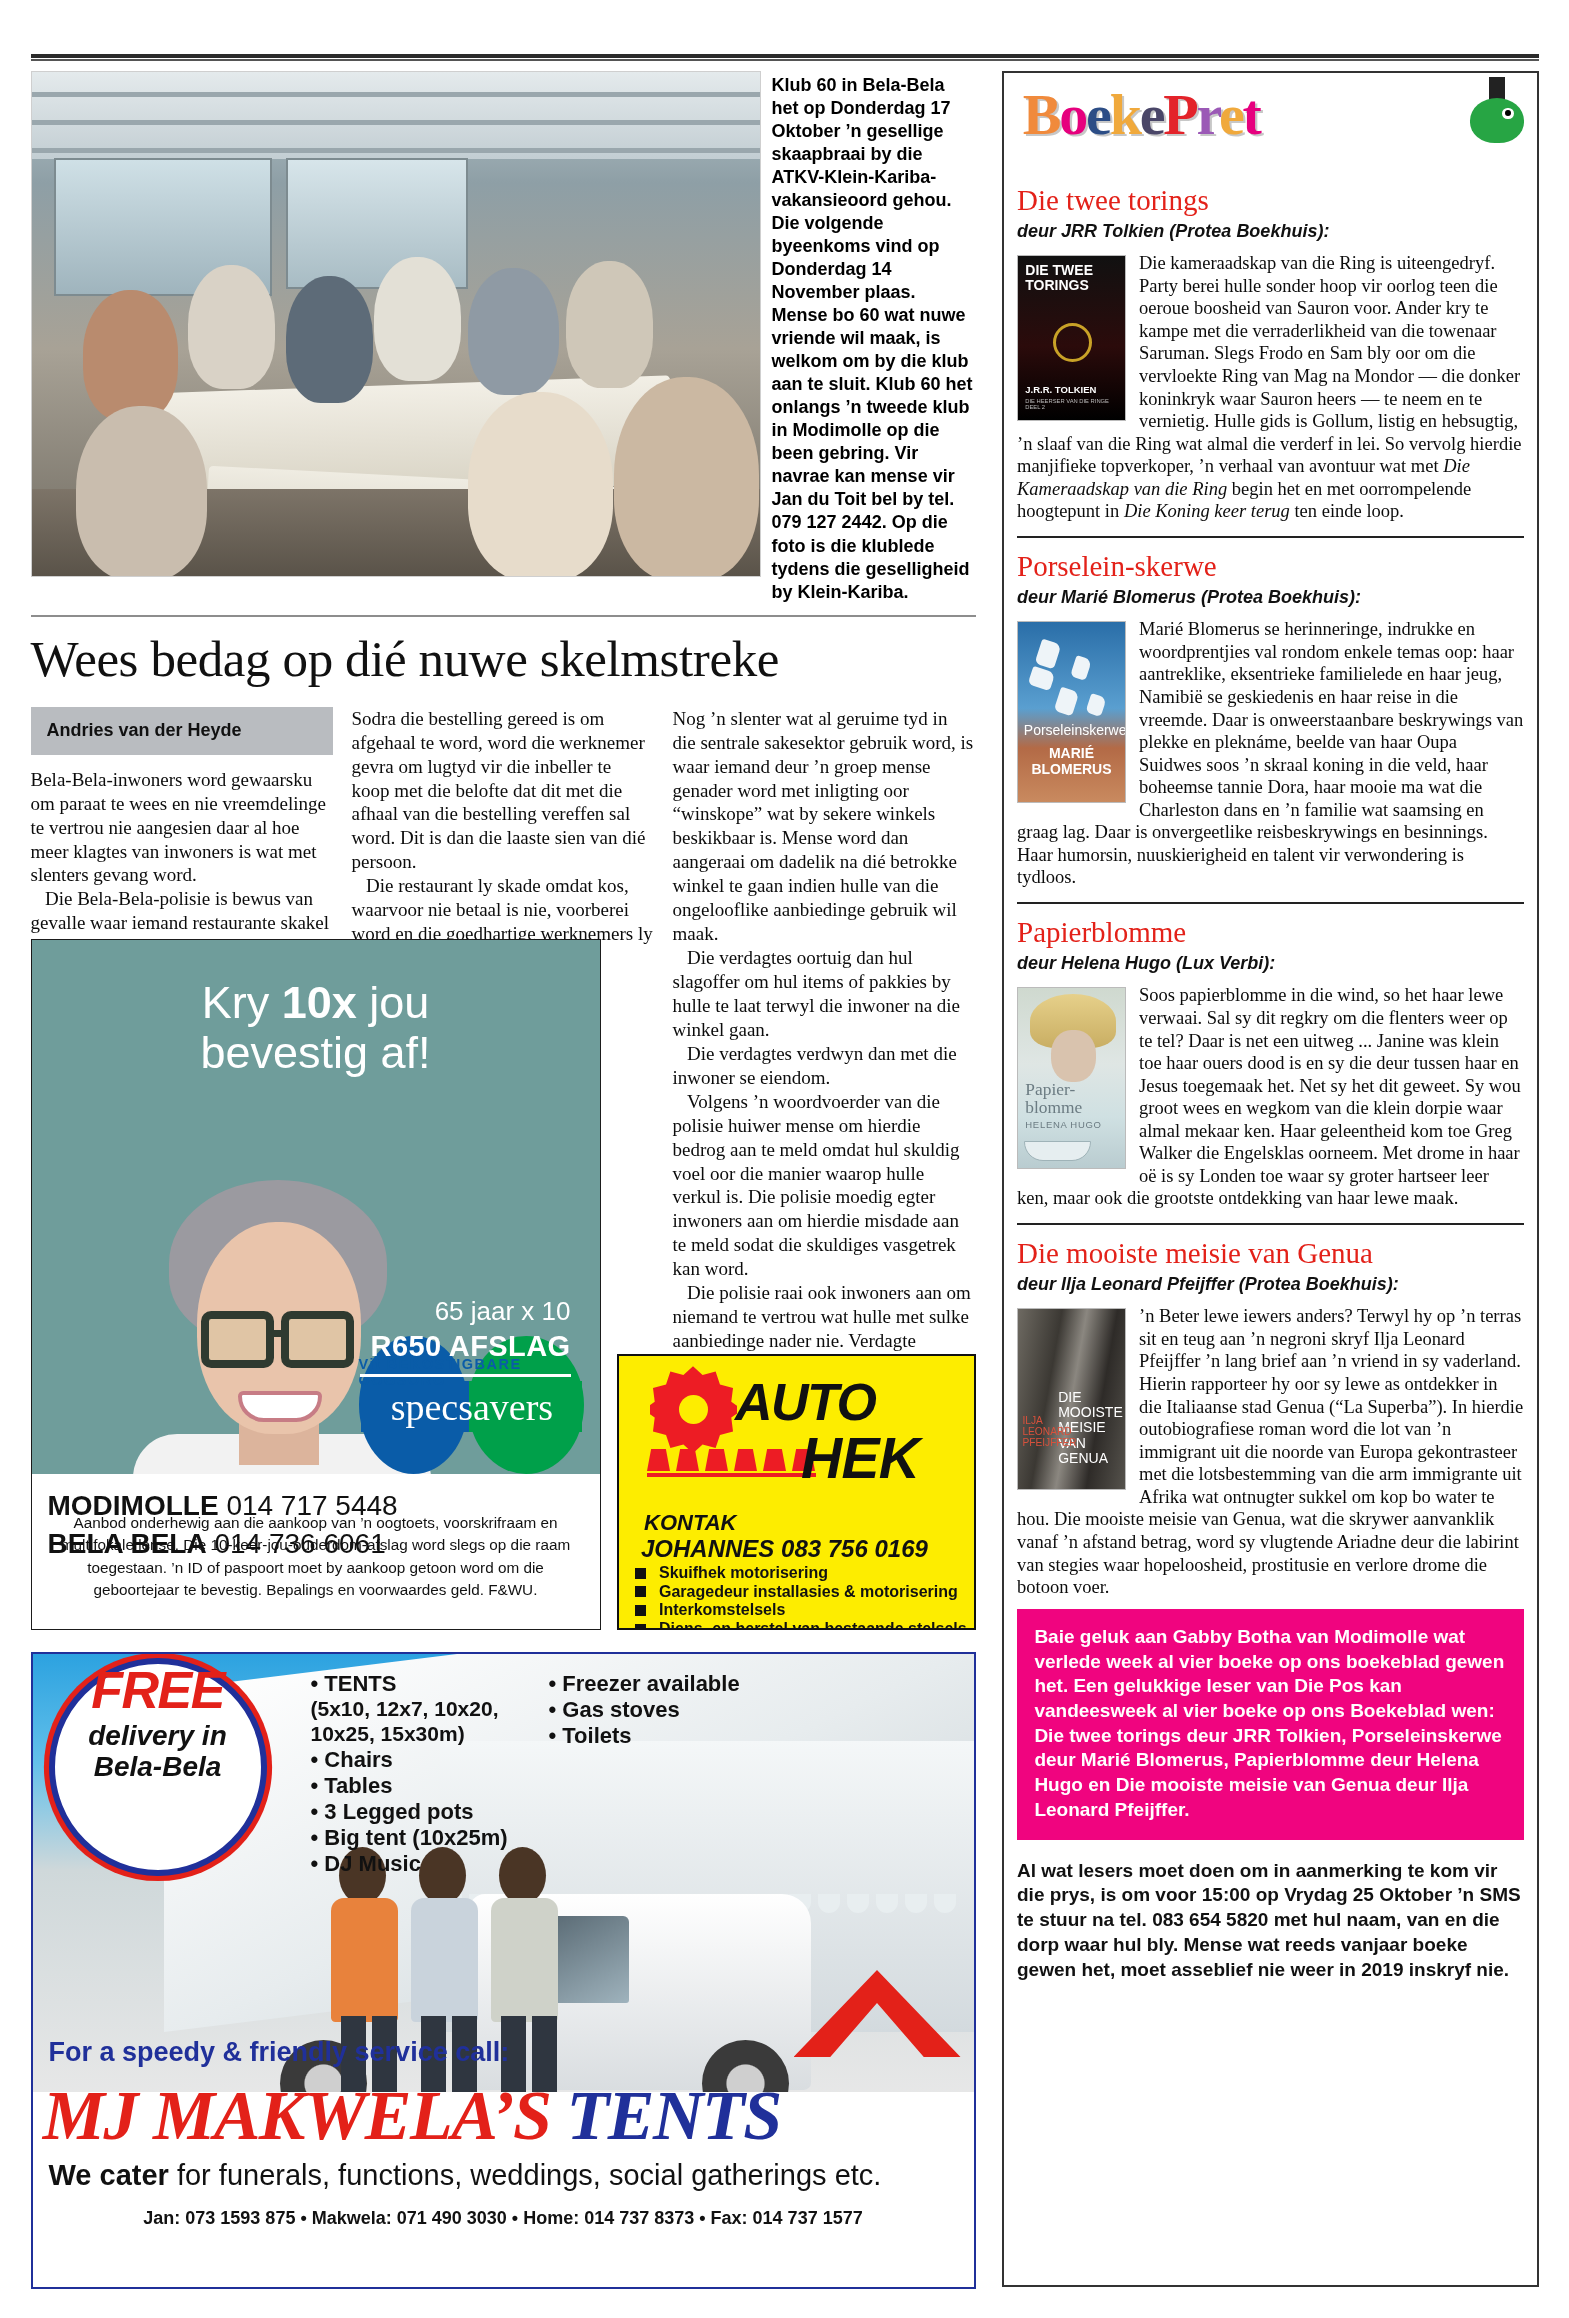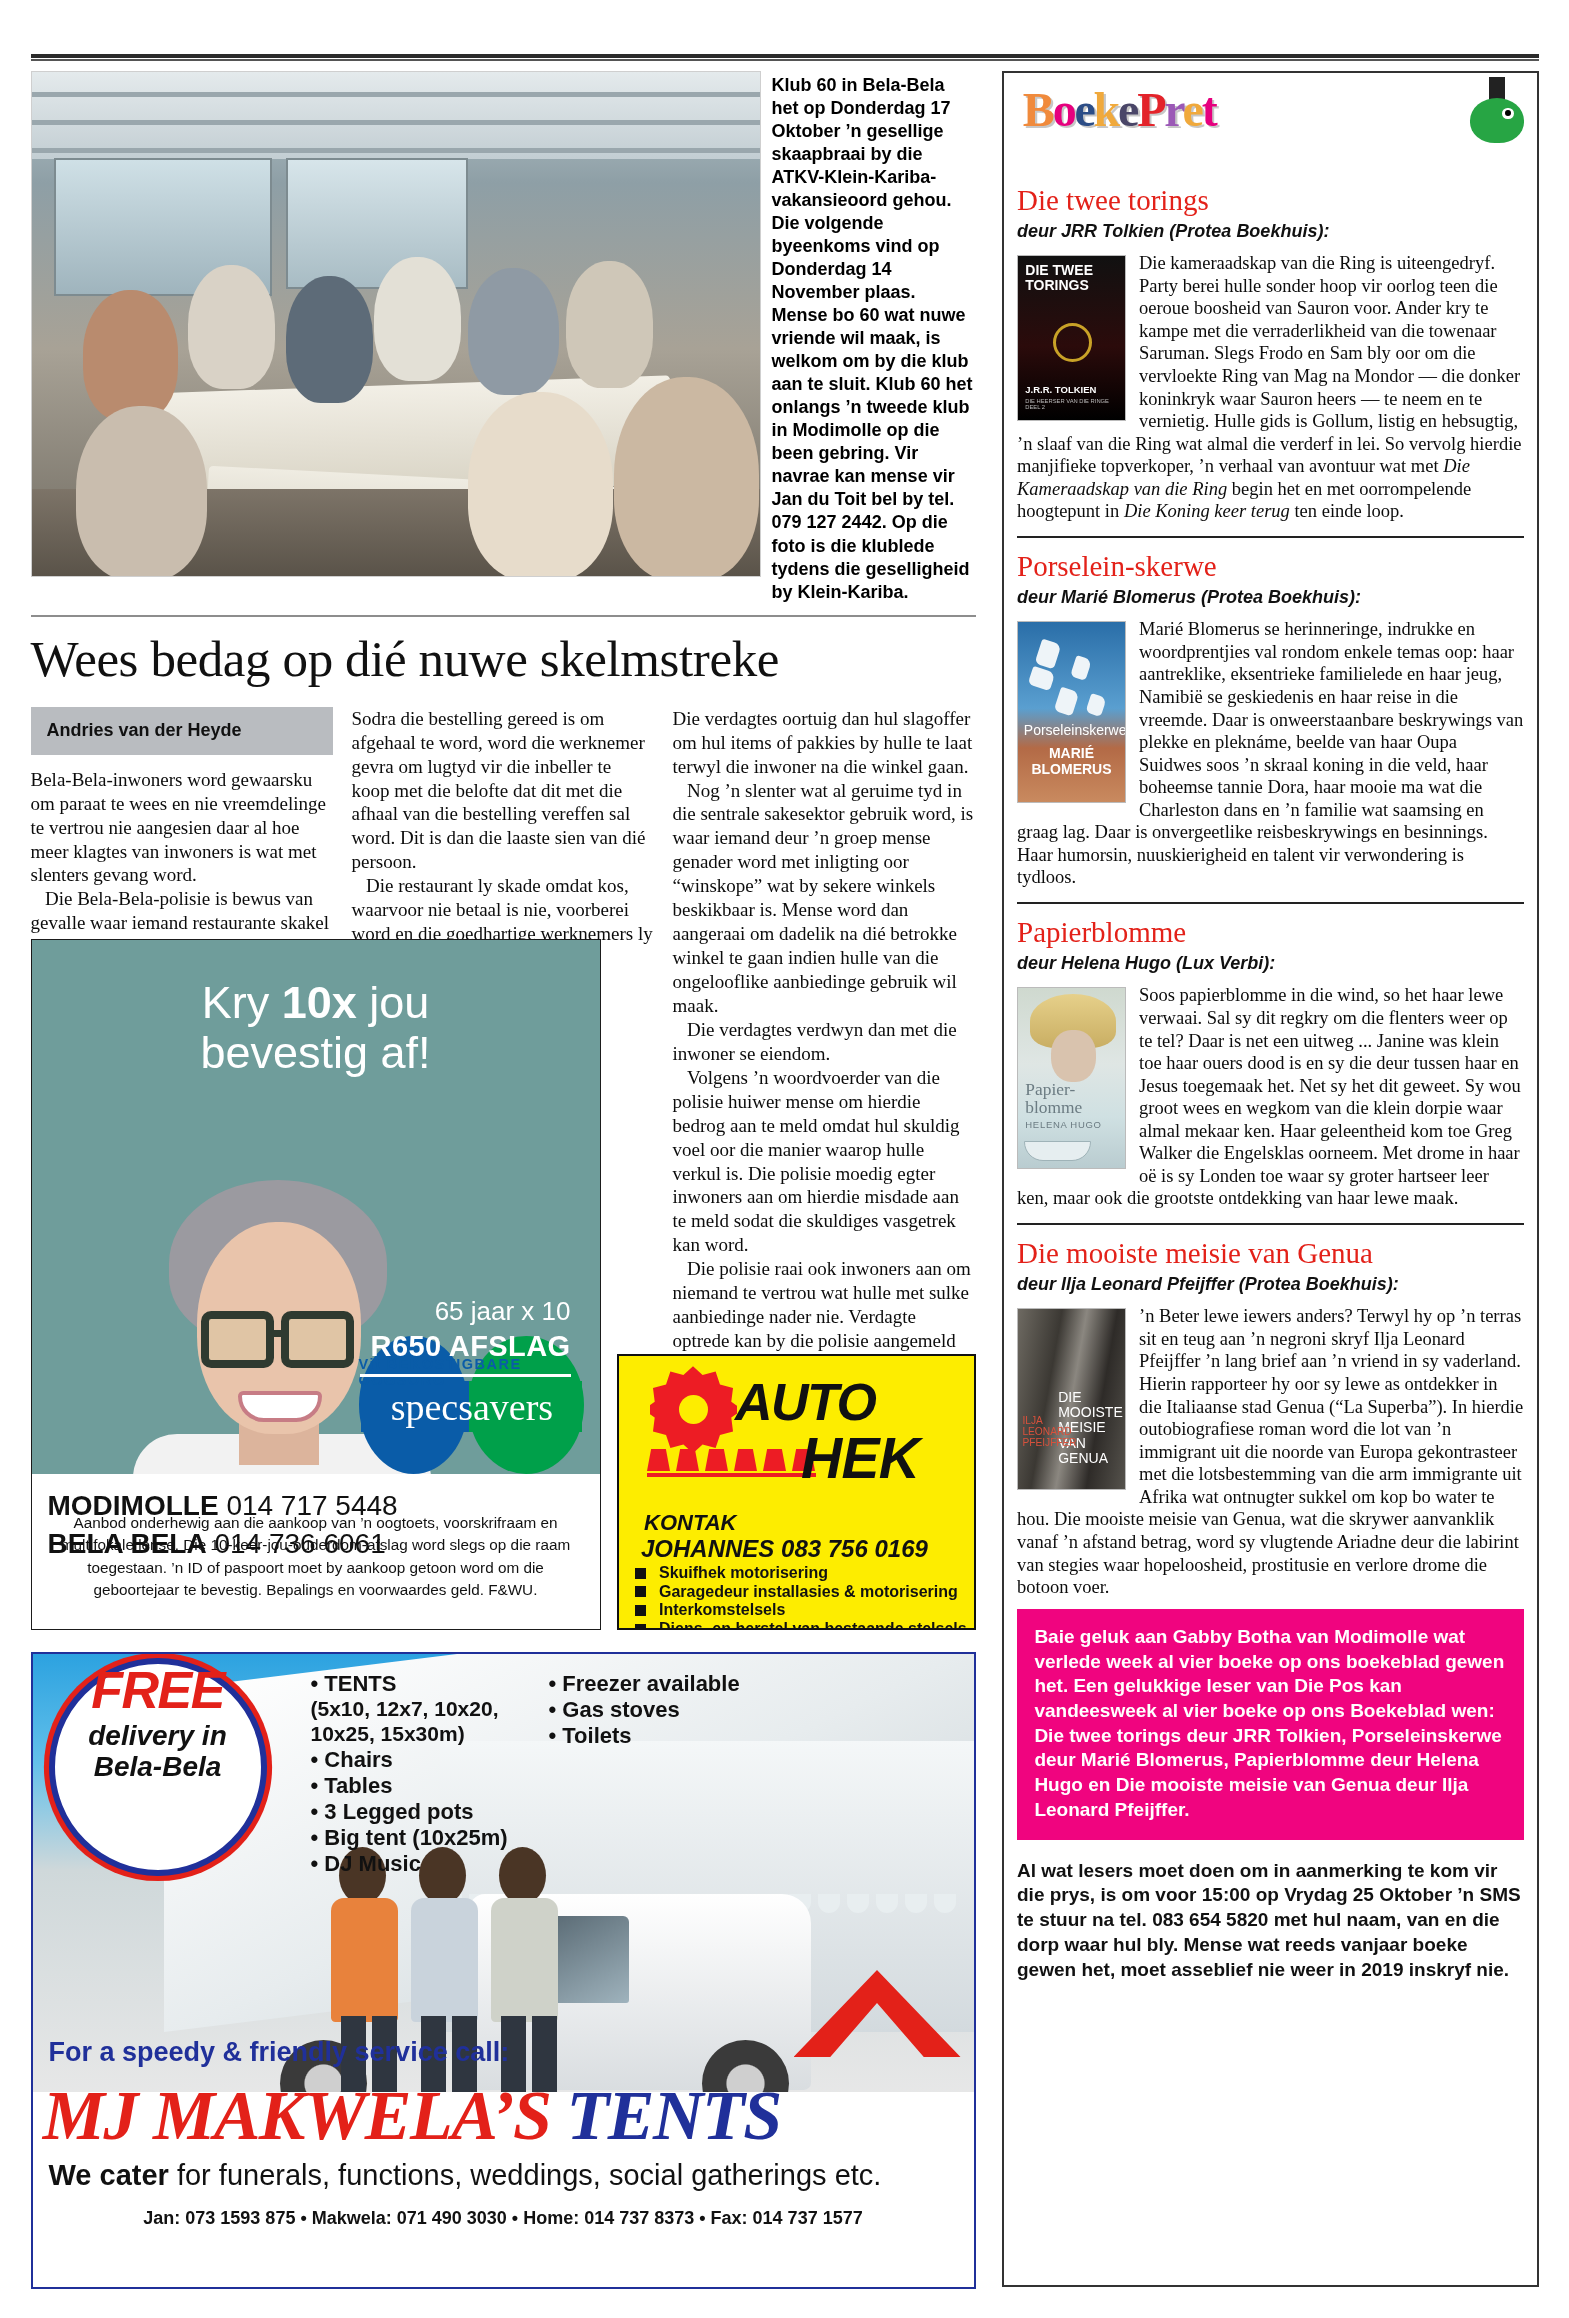--- a/index.html
+++ b/index.html
@@ -256,21 +256,21 @@
   .tents-cater b { font-weight: bold; }
   .tents-phones {
     position:absolute; left:0; right:0; top: 116px; text-align:center;
     font-family:"Liberation Sans", sans-serif; font-weight:bold; font-size: 18px; color:#111;
   }
 
   
   .bp-logo { position: relative; height: 86px; margin: 2.9px 0 13px 0; }
   .bp-wordmark {
     position:absolute; left: 5.8px; top: 1.5px; white-space:nowrap;
-    font-family:"Liberation Serif", serif; font-weight:bold; font-size: 48px; line-height:1;
+    font-family:"Liberation Serif", serif; font-weight:bold; font-size: 58px; line-height:1;
     letter-spacing: -2.2px; text-shadow: 2.2px 2.2px 0 rgba(0,0,0,.22);
   }
   .bp-wordmark .c1{color:#f08a3c;} .bp-wordmark .c2{color:#e6007e;}
   .bp-wordmark .c3{color:#2c4d86;} .bp-wordmark .c4{color:#f0a93c;}
   .bp-wordmark .c5{color:#4a4668;} .bp-wordmark .c6{color:#e3232a;}
   .bp-wordmark .c7{color:#9b59b6;} .bp-wordmark .c8{color:#f0a93c;}
   .bp-wordmark .c9{color:#e6007e;}
   .bp-worm { position:absolute; left: 0; top: 30.5px; width: 480px; height: 36px; z-index:-1; }
   .bp-peg { position:absolute; right: 19px; top: -7.3px; width: 16px; height: 30.5px; background:#222; }
   .bp-head { position:absolute; right: 0; top: 13px; width: 54px; height: 45px;
@@ -384,22 +384,22 @@
           <span>Andries van der Heyde</span>
         </div>
         <p class="body-p">Bela-Bela-inwoners word gewaarsku om paraat te wees en nie vreem­delinge te vertrou nie aangesien daar al hoe meer klagtes van inwoners is wat met slenters gevang word.</p>
         <p class="body-p">Die Bela-Bela-polisie is bewus van gevalle waar iemand restaurante ska­kel om kastig ’n bestelling te plaas.</p>
       </div>
       <div class="artcol">
         <p class="body-p">Sodra die bestelling gereed is om afgehaal te word, word die werkne­mer gevra om lugtyd vir die inbeller te koop met die belofte dat dit met die afhaal van die bestelling vereffen sal word. Dit is dan die laaste sien van dié persoon.</p>
         <p class="body-p">Die restaurant ly skade omdat kos, waarvoor nie betaal is nie, voorberei word en die goedhartige werknemers ly ook geldelike skade.</p>
       </div>
       <div class="artcol">
+        <p class="body-p">Nog ’n slenter wat al geruime tyd in die sentrale sakesektor gebruik word, is waar iemand deur ’n groep mense genader word met inligting oor “winskope” wat by sekere win­kels beskikbaar is. Mense word dan aangeraai om dadelik na dié betrokke winkel te gaan indien hulle van die ongelooflike aanbiedinge gebruik wil maak.</p>
         <p class="body-p">Die verdagtes oortuig dan hul slagoffer om hul items of pakkies by hulle te laat terwyl die inwoner na die winkel gaan.</p>
-        <p class="body-p">Nog ’n slenter wat al geruime tyd in die sentrale sakesektor gebruik word, is waar iemand deur ’n groep mense genader word met inligting oor “winskope” wat by sekere win­kels beskikbaar is. Mense word dan aangeraai om dadelik na dié betrokke winkel te gaan indien hulle van die ongelooflike aanbiedinge gebruik wil maak.</p>
         <p class="body-p">Die verdagtes verdwyn dan met die inwoner se eiendom.</p>
         <p class="body-p">Volgens ’n woordvoerder van die polisie huiwer mense om hierdie bedrog aan te meld omdat hul skuld­ig voel oor die manier waarop hulle verkul is. Die polisie moedig egter inwoners aan om hierdie misdade aan te meld sodat die skuldiges vasgetrek kan word.</p>
         <p class="body-p">Die polisie raai ook inwoners aan om niemand te vertrou wat hulle met sulke aanbiedinge nader nie. Verdagte optrede kan by die polisie aangemeld word by tel. (014) 736 9760/1.</p>
       </div>
     </div>
   </div>
 
   <div class="ad-spec">
     <div class="spec-top">
       <div class="spec-head">

